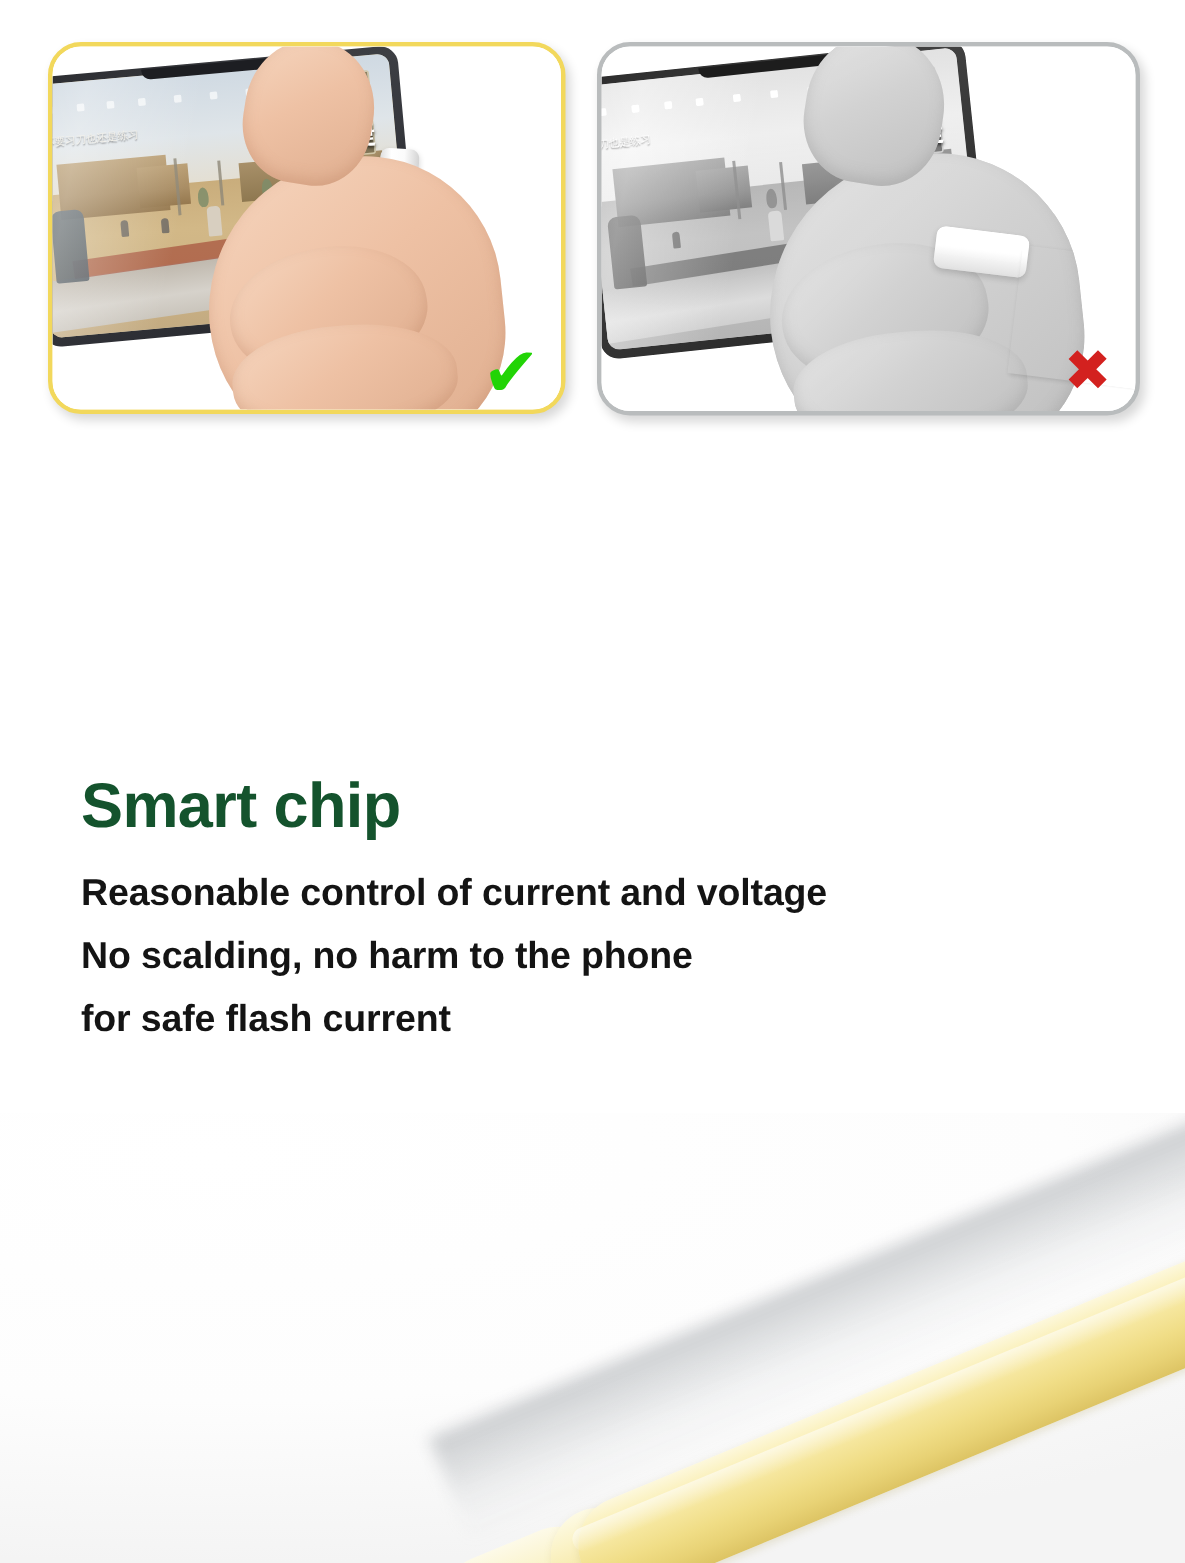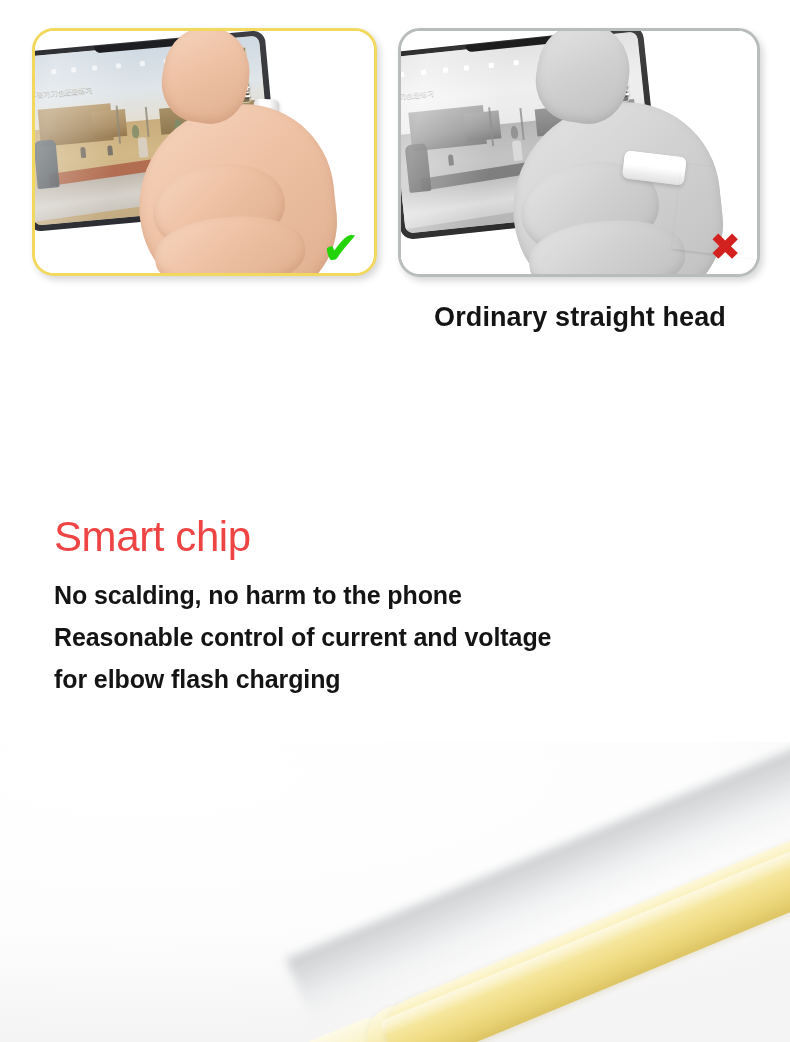--- a/index.html
+++ b/index.html
@@ -302,22 +302,22 @@
 
   
   .feature {
     position: absolute;
     left: 54px;
     top: 514px;
     width: 700px;
   }
   .feature h2 {
     font-size: 42px;
-    font-weight: normal;
-    color: #ef4444;
+    font-weight: bold;
+    color: #14532d;
     letter-spacing: -0.4px;
     line-height: 1.08;
     margin-bottom: 16px;
   }
   .feature p {
     font-size: 25px;
     font-weight: bold;
     color: #141414;
     line-height: 1.67;
     letter-spacing: -0.1px;
@@ -509,29 +509,28 @@
 
           <div class="plug">
             <div class="body"></div>
             <div class="wire"></div>
           </div>
         </div>
 
         <div class="mark cross">✖</div>
       </div>
 
-      <div class="caption">Ordinary straight head</div>
     </div>
   </section>
 
   <section class="feature">
     <h2>Smart chip</h2>
+    <p>Reasonable control of current and voltage</p>
     <p>No scalding, no harm to the phone</p>
-    <p>Reasonable control of current and voltage</p>
-    <p>for elbow flash charging</p>
+    <p>for safe flash current</p>
   </section>
 
   <section class="cable-photo">
     <div class="bg-sheen"></div>
     <div class="shadow"></div>
     <div class="collar-tail"></div>
     <div class="collar"></div>
     <div class="cable"></div>
   </section>
 

